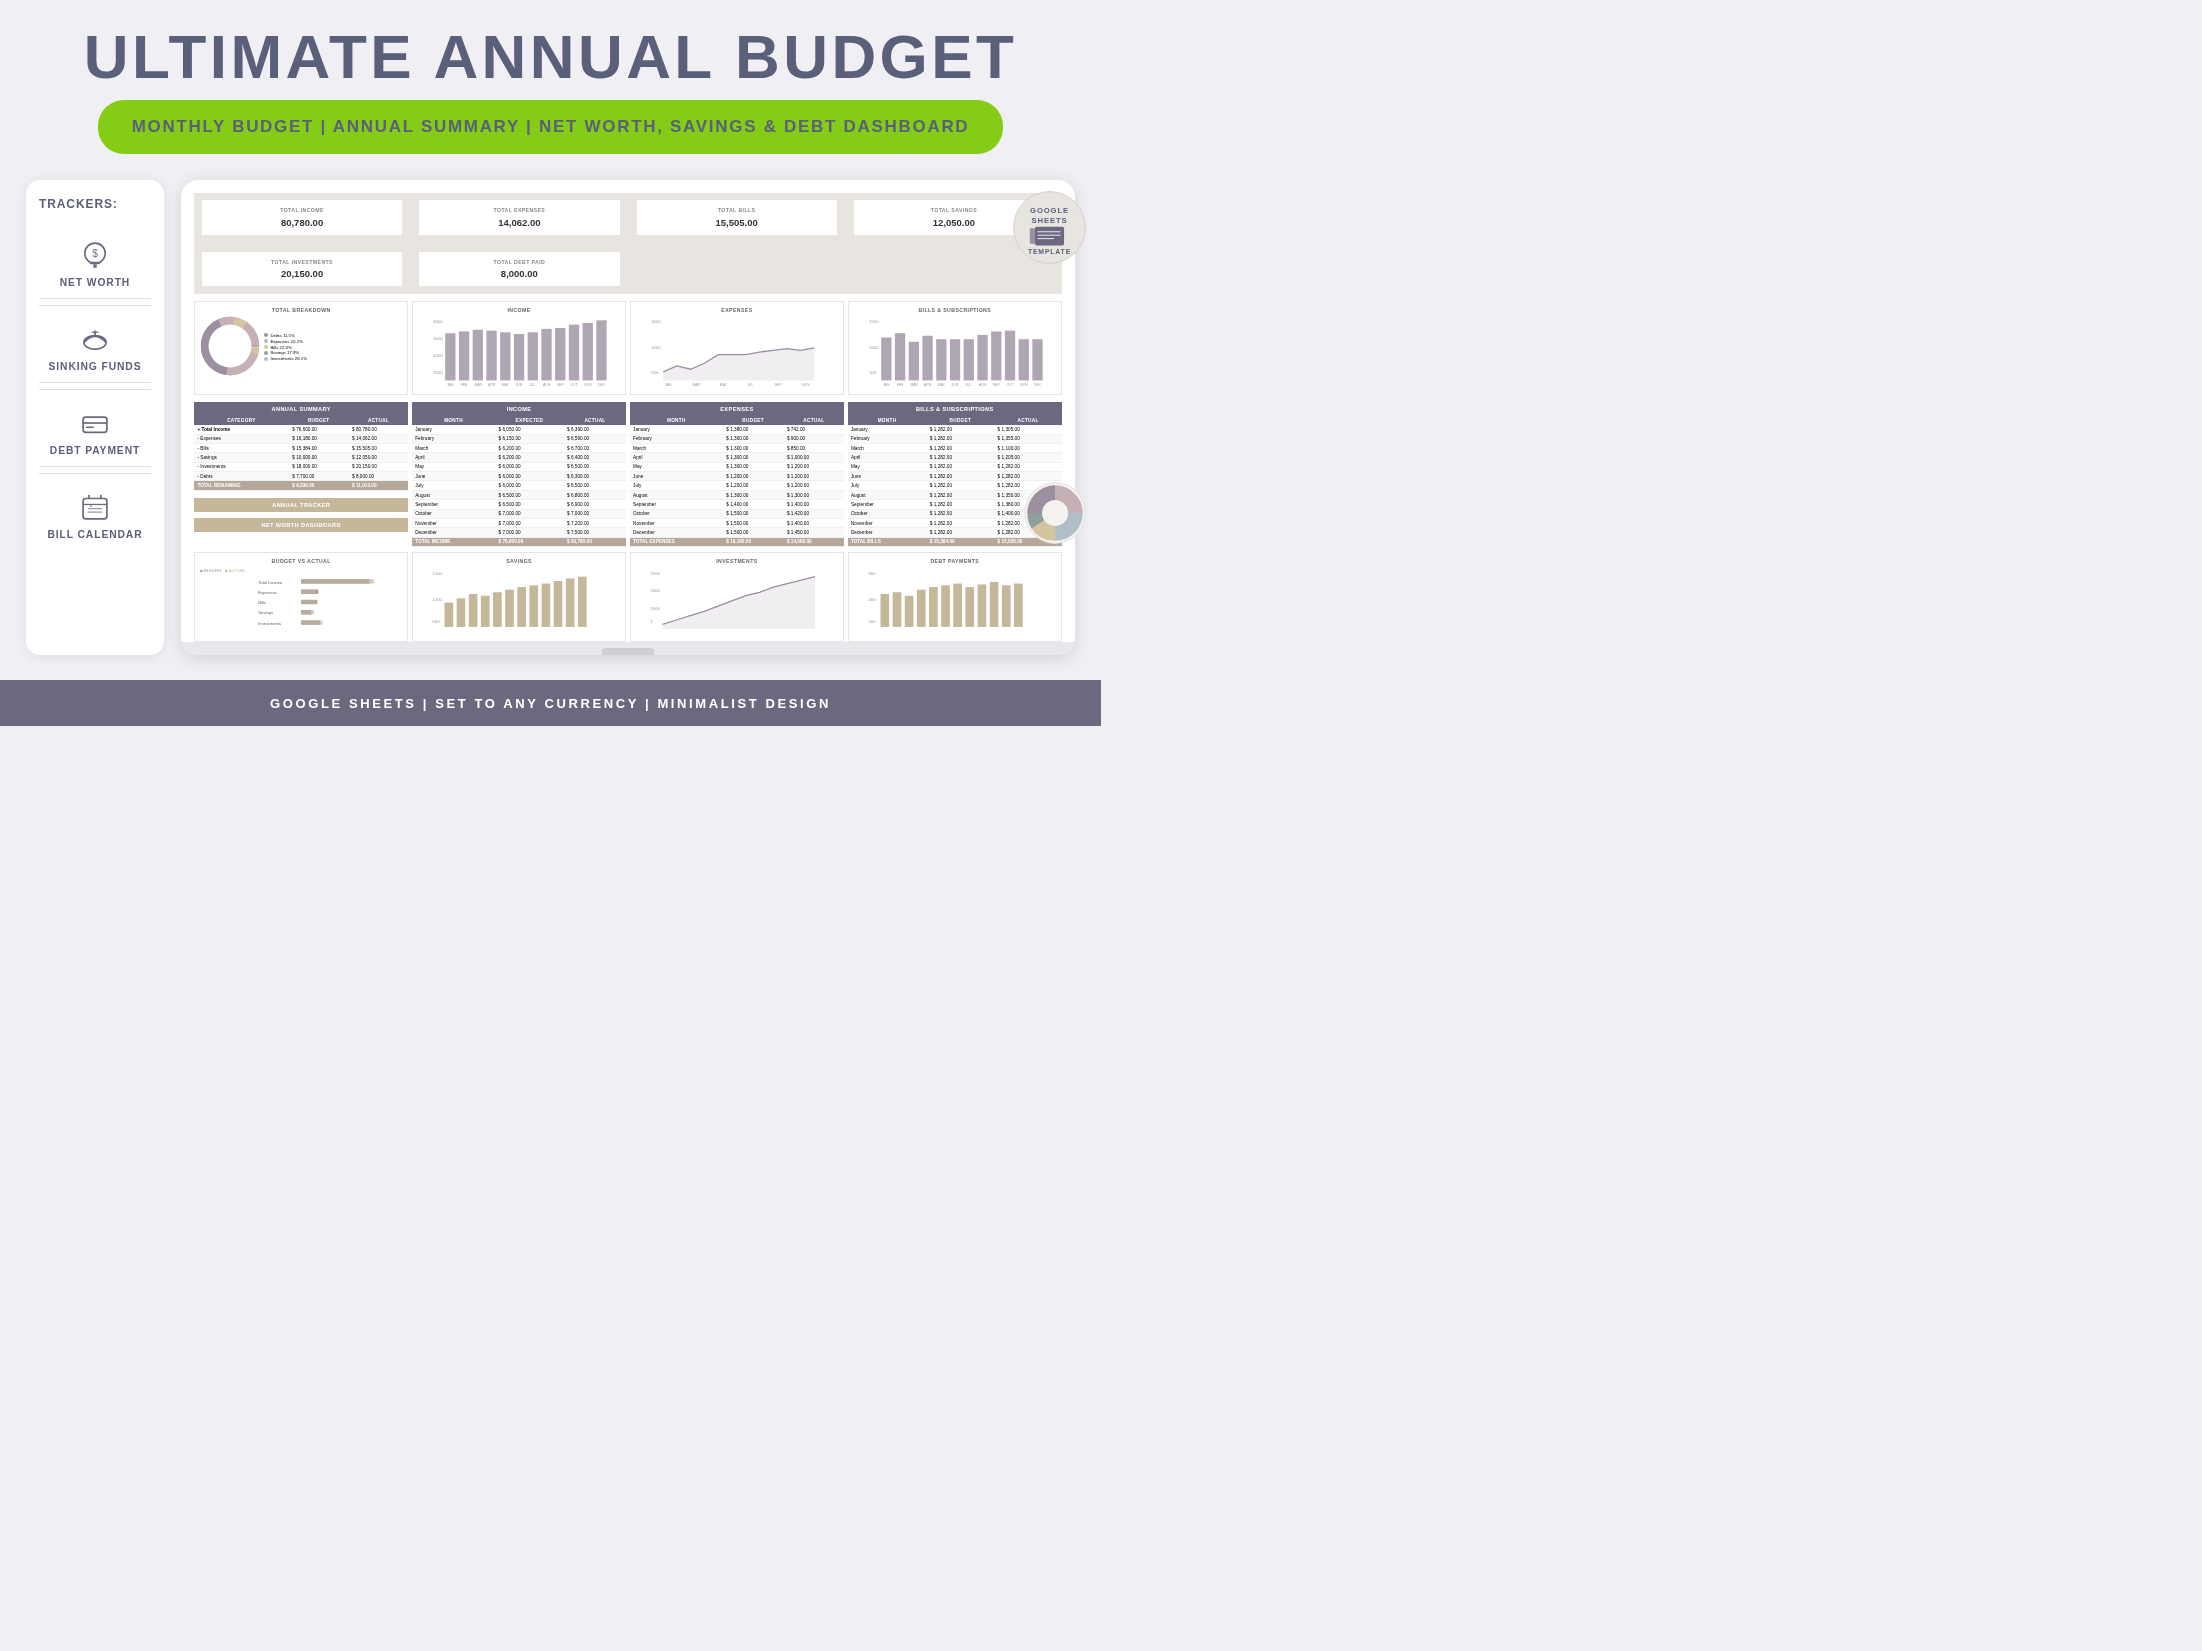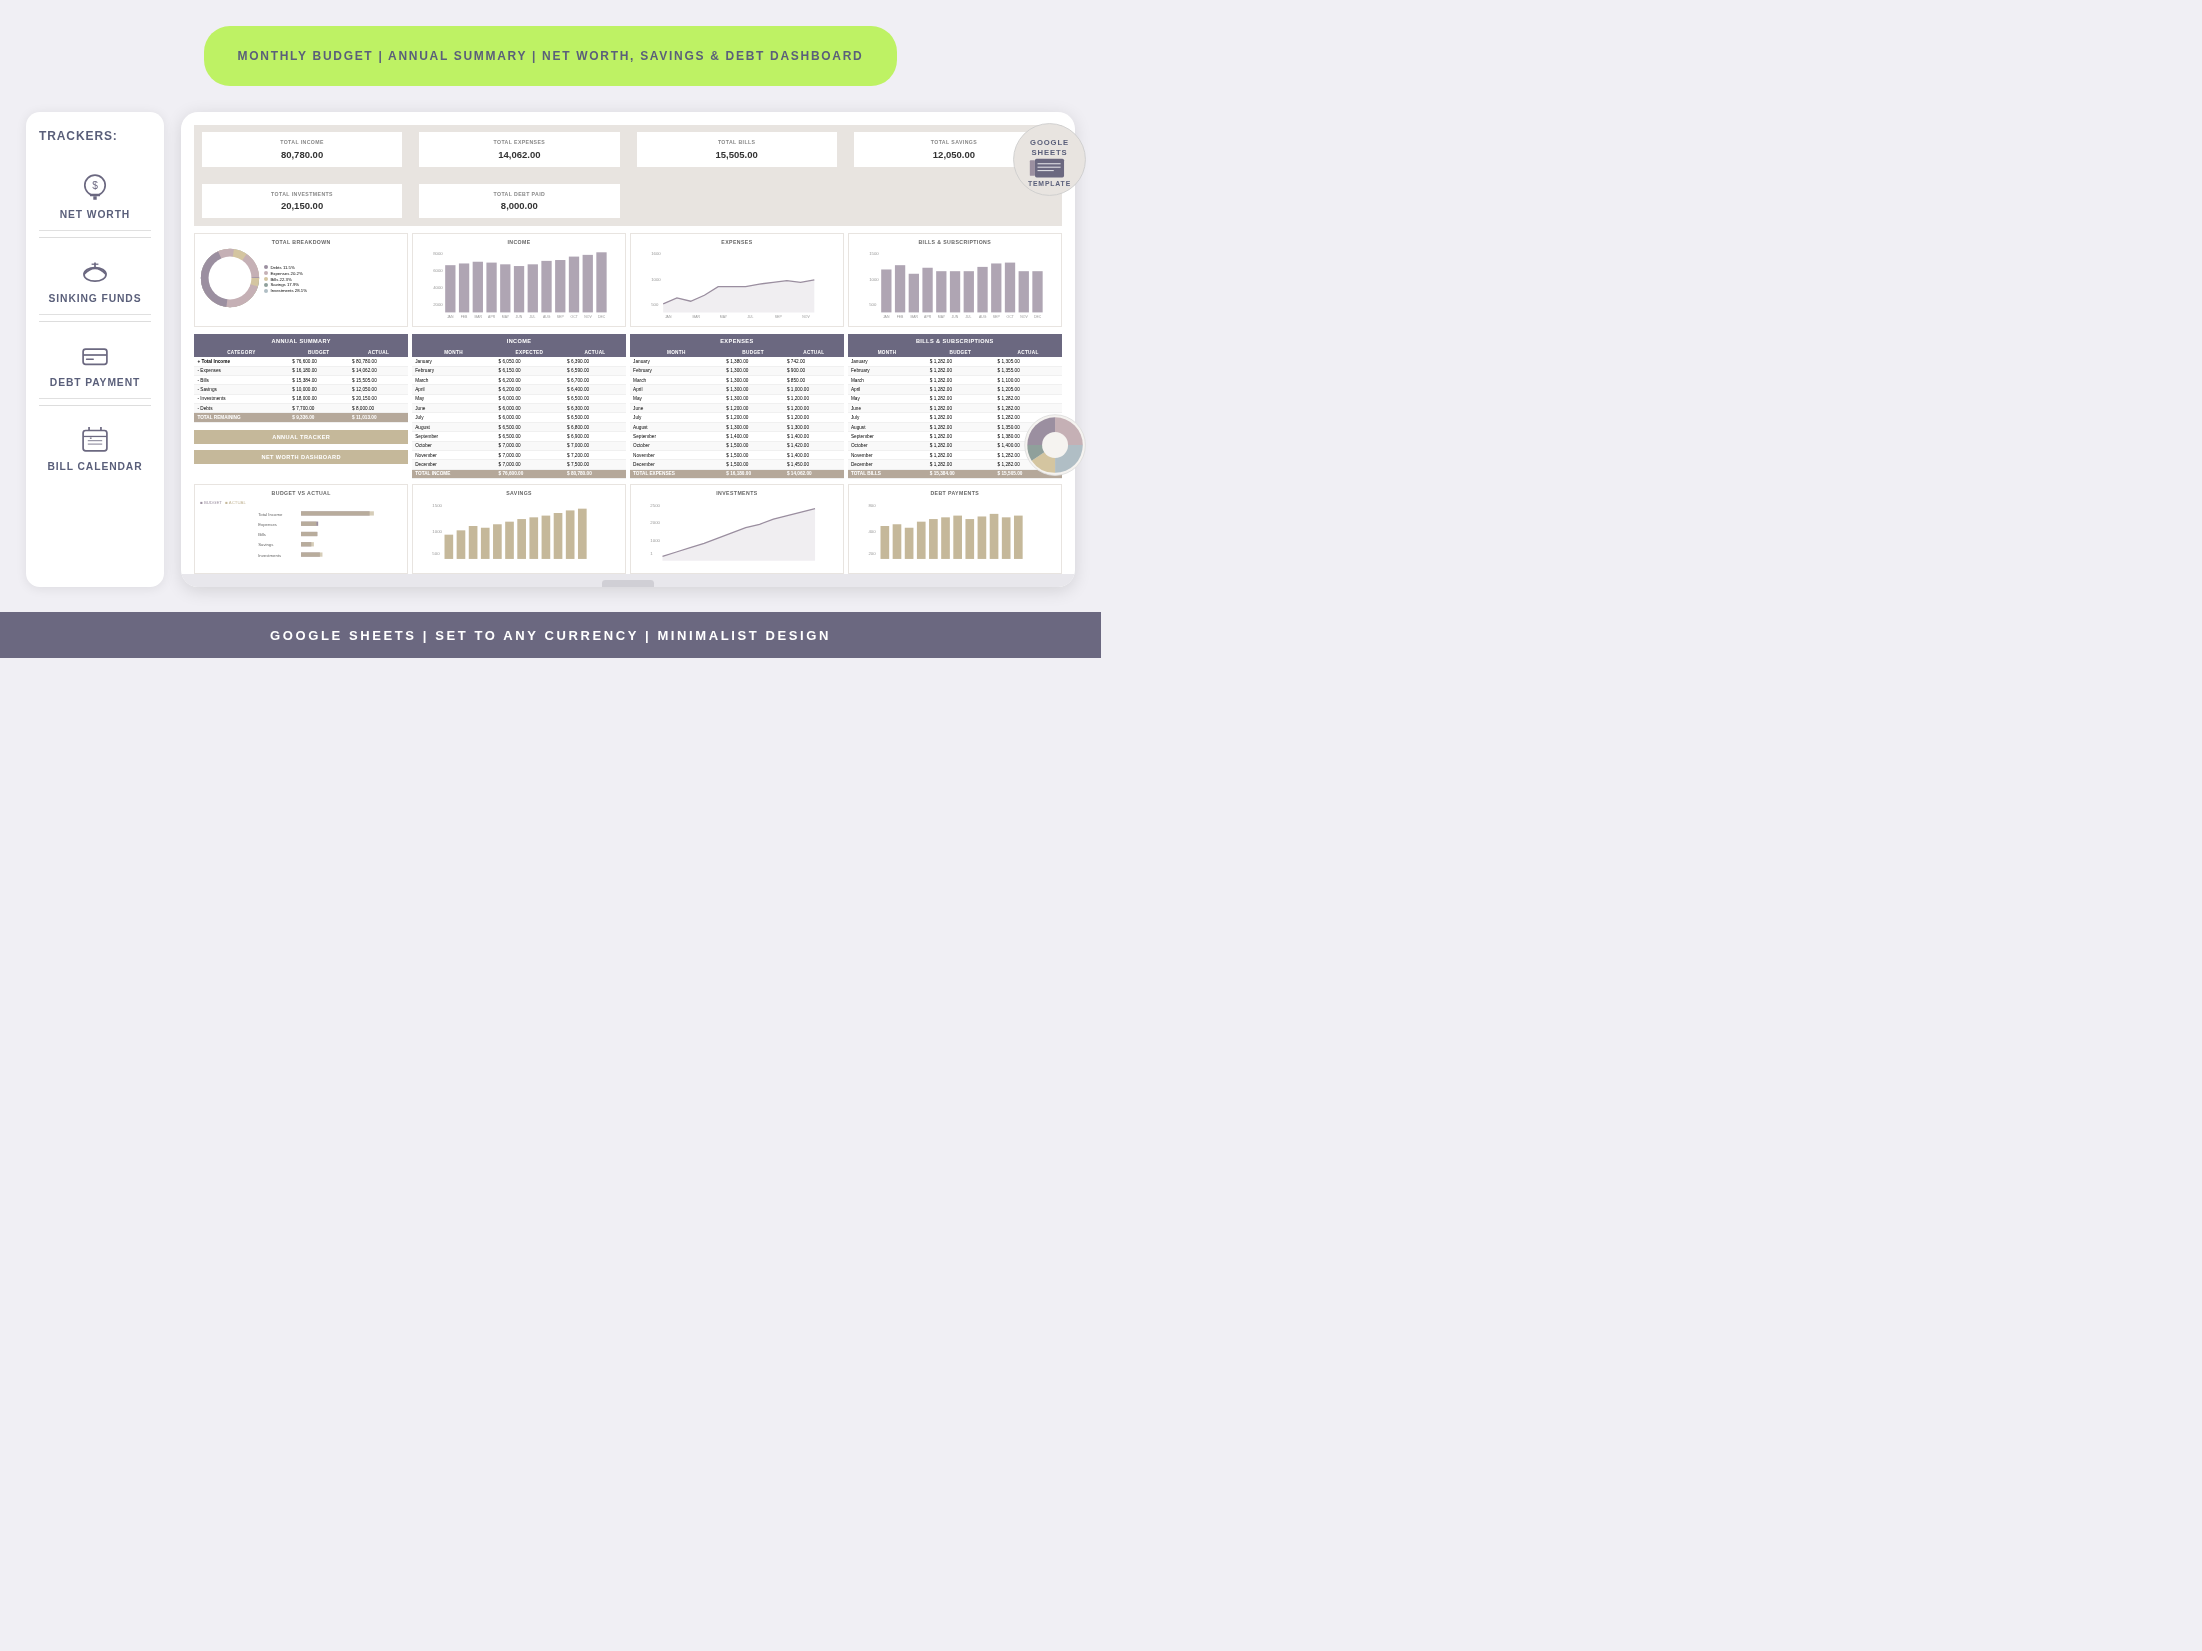--- a/index.html
+++ b/index.html
@@ -20,25 +20,25 @@
     .main-title {
       font-size: 62px;
       font-weight: 900;
       color: #5a5f7a;
       letter-spacing: 3.4px;
       text-transform: uppercase;
       line-height: 1;
       margin-bottom: 12px;
     }
     .subtitle-bar {
-      background: #bef264;
+      background: #84cc16;
       border-radius: 26px;
       display: inline-block;
-      padding: 23px 34px;
-      font-size: 12px;
+      padding: 17px 34px;
+      font-size: 17px;
       font-weight: 700;
       color: #5a5f7a;
       letter-spacing: 1.7px;
       text-transform: uppercase;
     }
 
     
     .main-content {
       display: flex;
       padding: 17px 26px 8.6px;
@@ -271,20 +271,21 @@
       width: 52px;
       height: 6.9px;
       background: #d0cfd5;
       border-radius: 3.4px 3.4px 0 0;
     }
   </style>
 </head>
 <body>
 
 <div class="header">
+  <h1 class="main-title">ULTIMATE ANNUAL BUDGET</h1>
   <div class="subtitle-bar">MONTHLY BUDGET | ANNUAL SUMMARY | NET WORTH, SAVINGS &amp; DEBT DASHBOARD</div>
 </div>
 
 <div class="main-content">
 
   <div class="sidebar">
     <div class="sidebar-title">TRACKERS:</div>
 
     <div class="sidebar-item">
       <div class="sidebar-icon">

